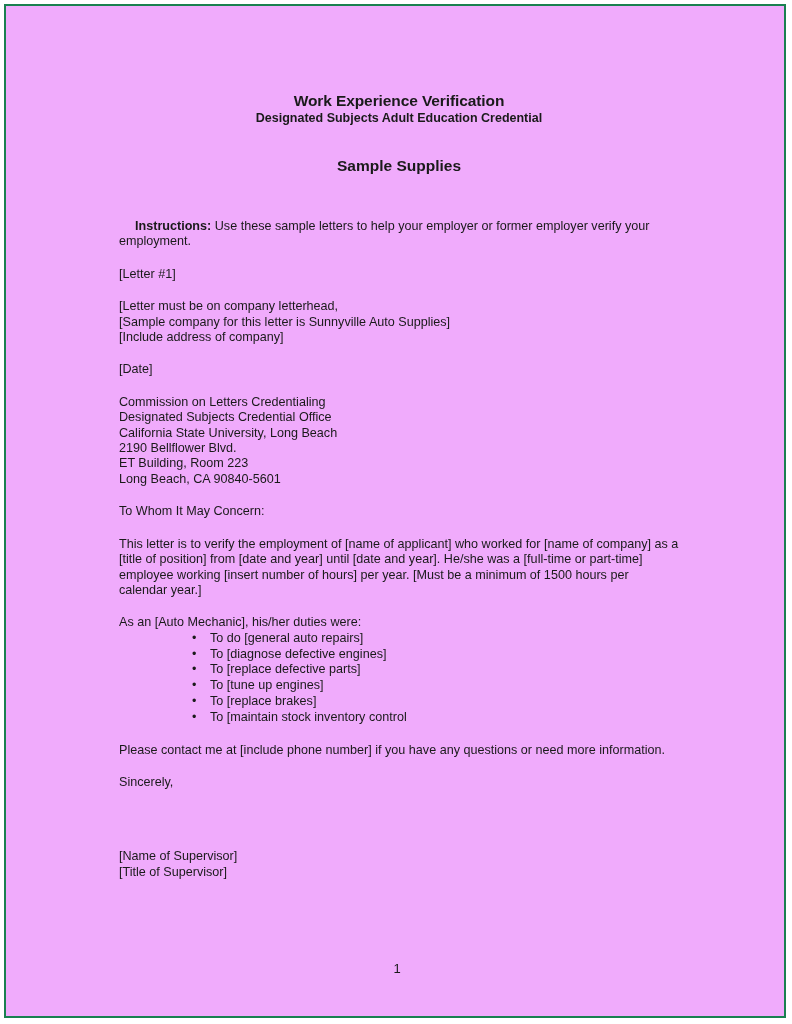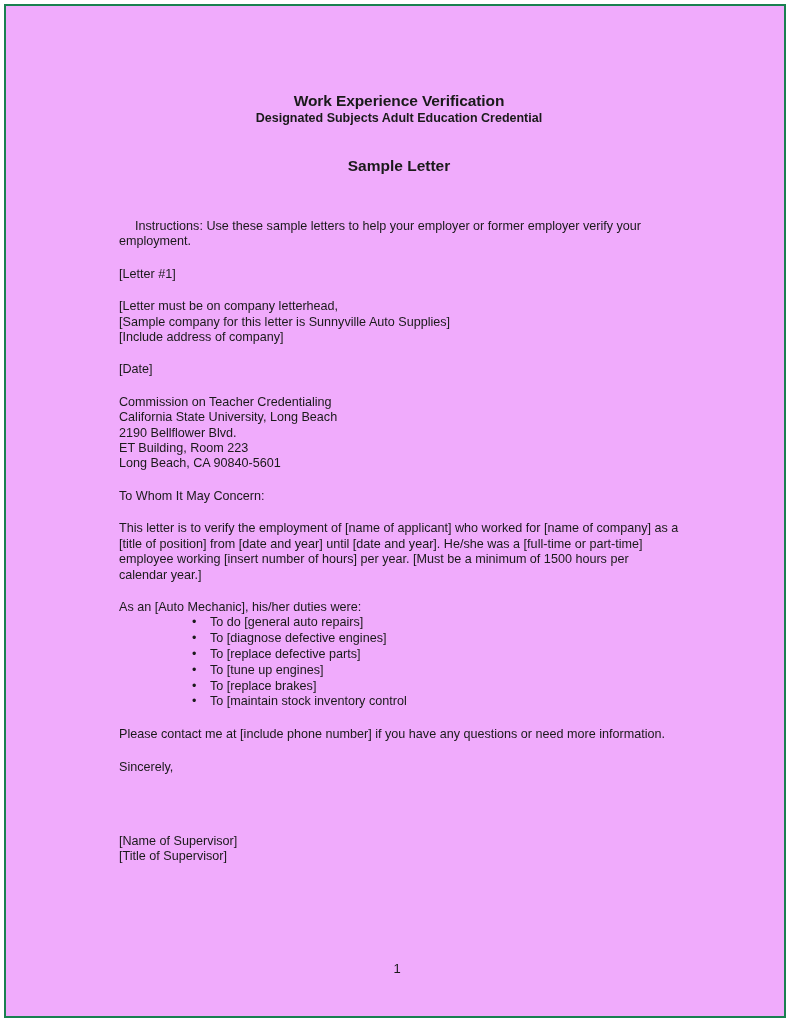--- a/index.html
+++ b/index.html
@@ -70,21 +70,21 @@
   .para {
     font-size: 12.6px;
     line-height: 15.4px;
     margin: 0;
     text-align: left;
   }
   .gap-md { height: 17px; }
   .gap-sm { height: 16px; }
   .gap-xl { height: 43px; }
 
-  .label-bold { font-weight: normal; padding-left: 16px; }
+  .label-bold { font-weight: bold; padding-left: 16px; }
 
   .block-lines .line {
     font-size: 12.6px;
     line-height: 15.4px;
     white-space: nowrap;
   }
 
   
   ul.duties {
     list-style: none;
@@ -122,21 +122,21 @@
 
 <div id="page-frame">
 
   <div id="page-body">
 
     <div class="doc-heading-block">
       <div class="h-main">Work Experience Verification</div>
       <div class="h-sub">Designated Subjects Adult Education Credential</div>
     </div>
 
-    <div class="h-section">Sample Letter</div>
+    <div class="h-section">Sample Supplies</div>
 
     <div class="gap-xl"></div>
 
     <p class="para"><span class="label-bold">Instructions:</span><span> Use these sample letters to help your employer or former employer verify your employment.</span></p>
 
     <div class="gap-md"></div>
 
     <p class="para">[Letter #1]</p>
 
     <div class="gap-md"></div>
@@ -147,21 +147,22 @@
       <div class="line">[Include address of company]</div>
     </div>
 
     <div class="gap-md"></div>
 
     <p class="para">[Date]</p>
 
     <div class="gap-md"></div>
 
     <div class="block-lines">
-      <div class="line">Commission on Teacher Credentialing</div>
+      <div class="line">Commission on Letters Credentialing</div>
+      <div class="line">Designated Subjects Credential Office</div>
       <div class="line">California State University, Long Beach</div>
       <div class="line">2190 Bellflower Blvd.</div>
       <div class="line">ET Building, Room 223</div>
       <div class="line">Long Beach, CA 90840-5601</div>
     </div>
 
     <div class="gap-md"></div>
 
     <p class="para">To Whom It May Concern:</p>
 

